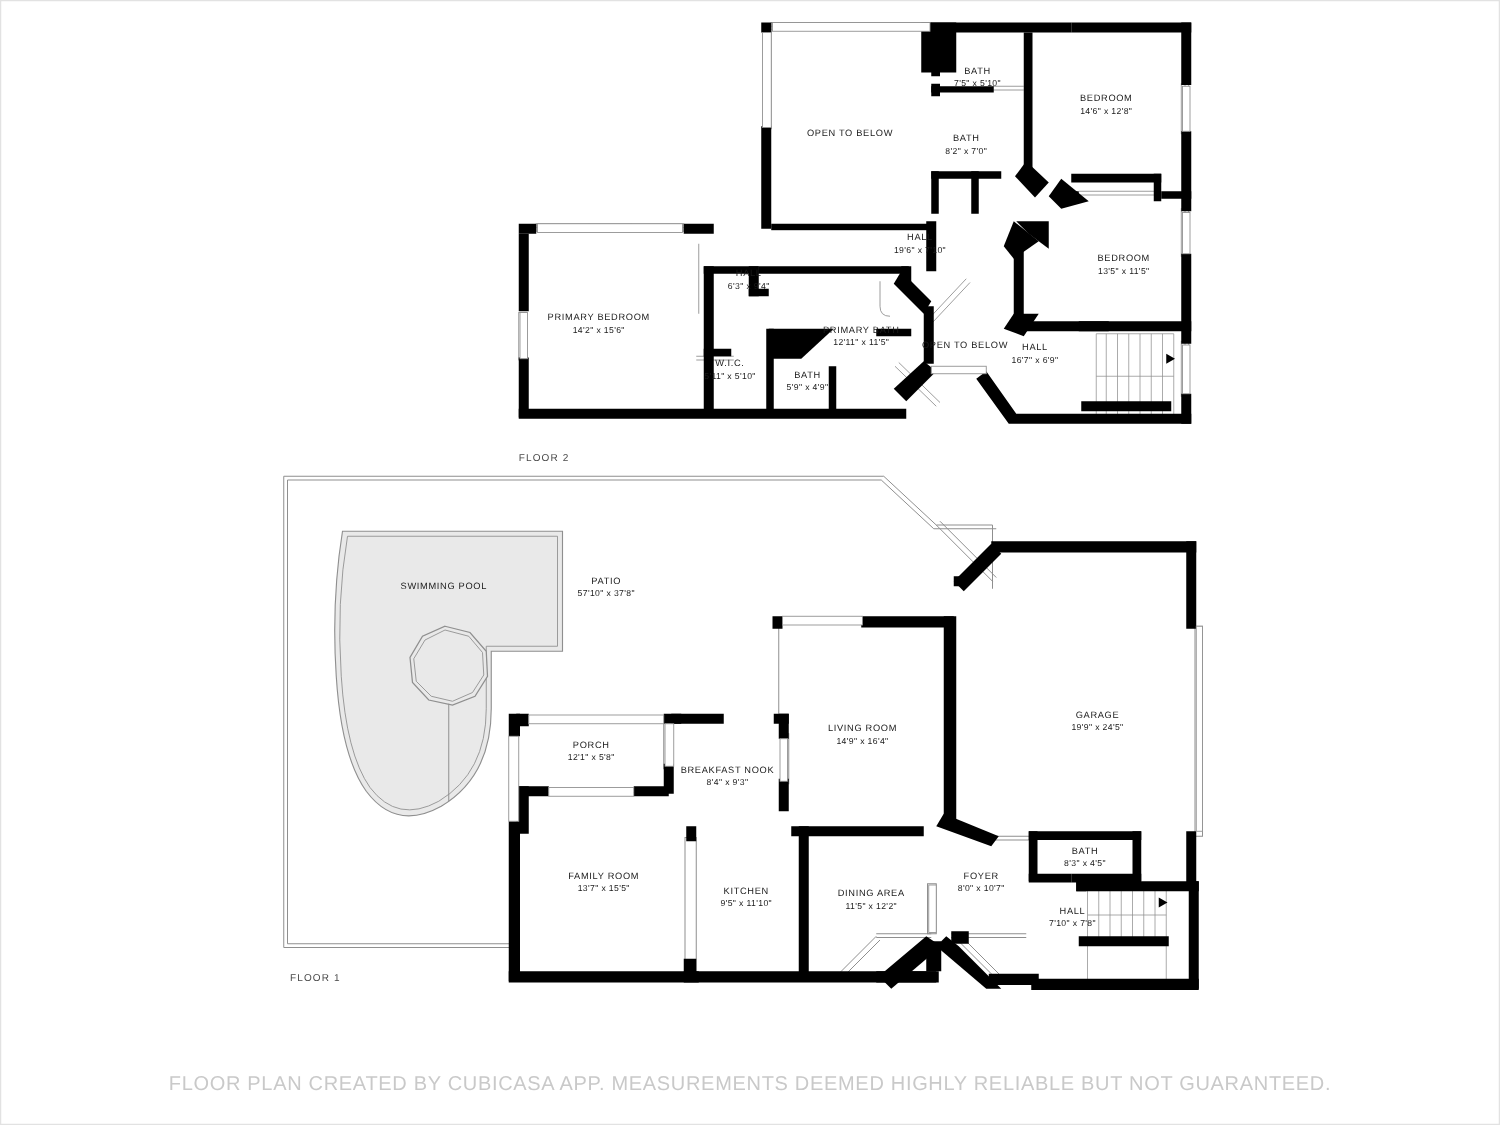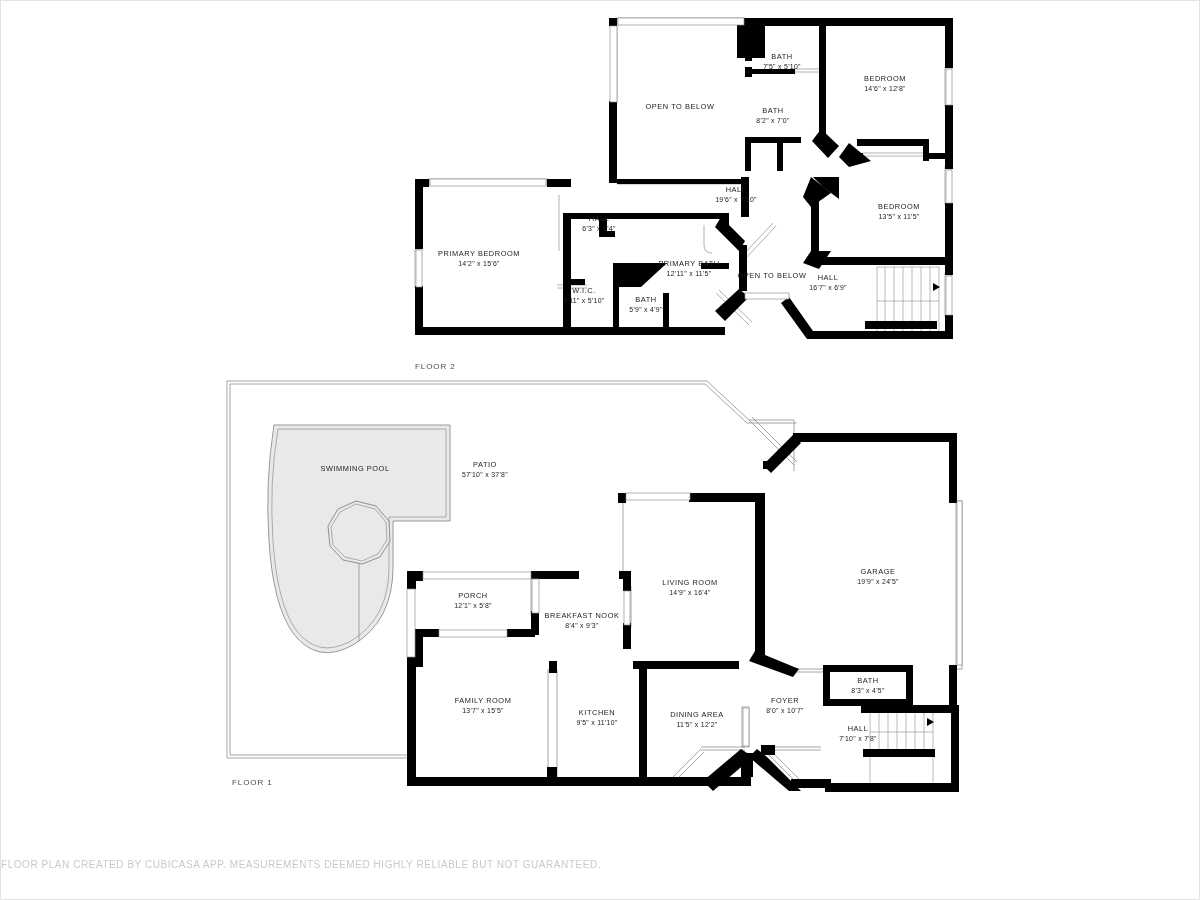--- a/index.html
+++ b/index.html
@@ -37,23 +37,24 @@
     fill:#4a4a4a;
     font-family:"Liberation Sans","DejaVu Sans",sans-serif;
     font-size:8px;
     letter-spacing:0.9px;
     text-anchor:start;
   }
   .footer-text{
     position:absolute;
     left:0;right:0;
     top:858px;
+    text-align:center;
     color:#c9c9c9;
     font-family:"Liberation Sans","DejaVu Sans",sans-serif;
-    font-size:10px;
+    font-size:16px;
     letter-spacing:0.55px;
     white-space:nowrap;
   }
 </style>
 </head>
 <body>
 
 <div id="page">
 
   <svg id="plan-svg" viewBox="0 0 1200 900" xmlns="http://www.w3.org/2000/svg">

